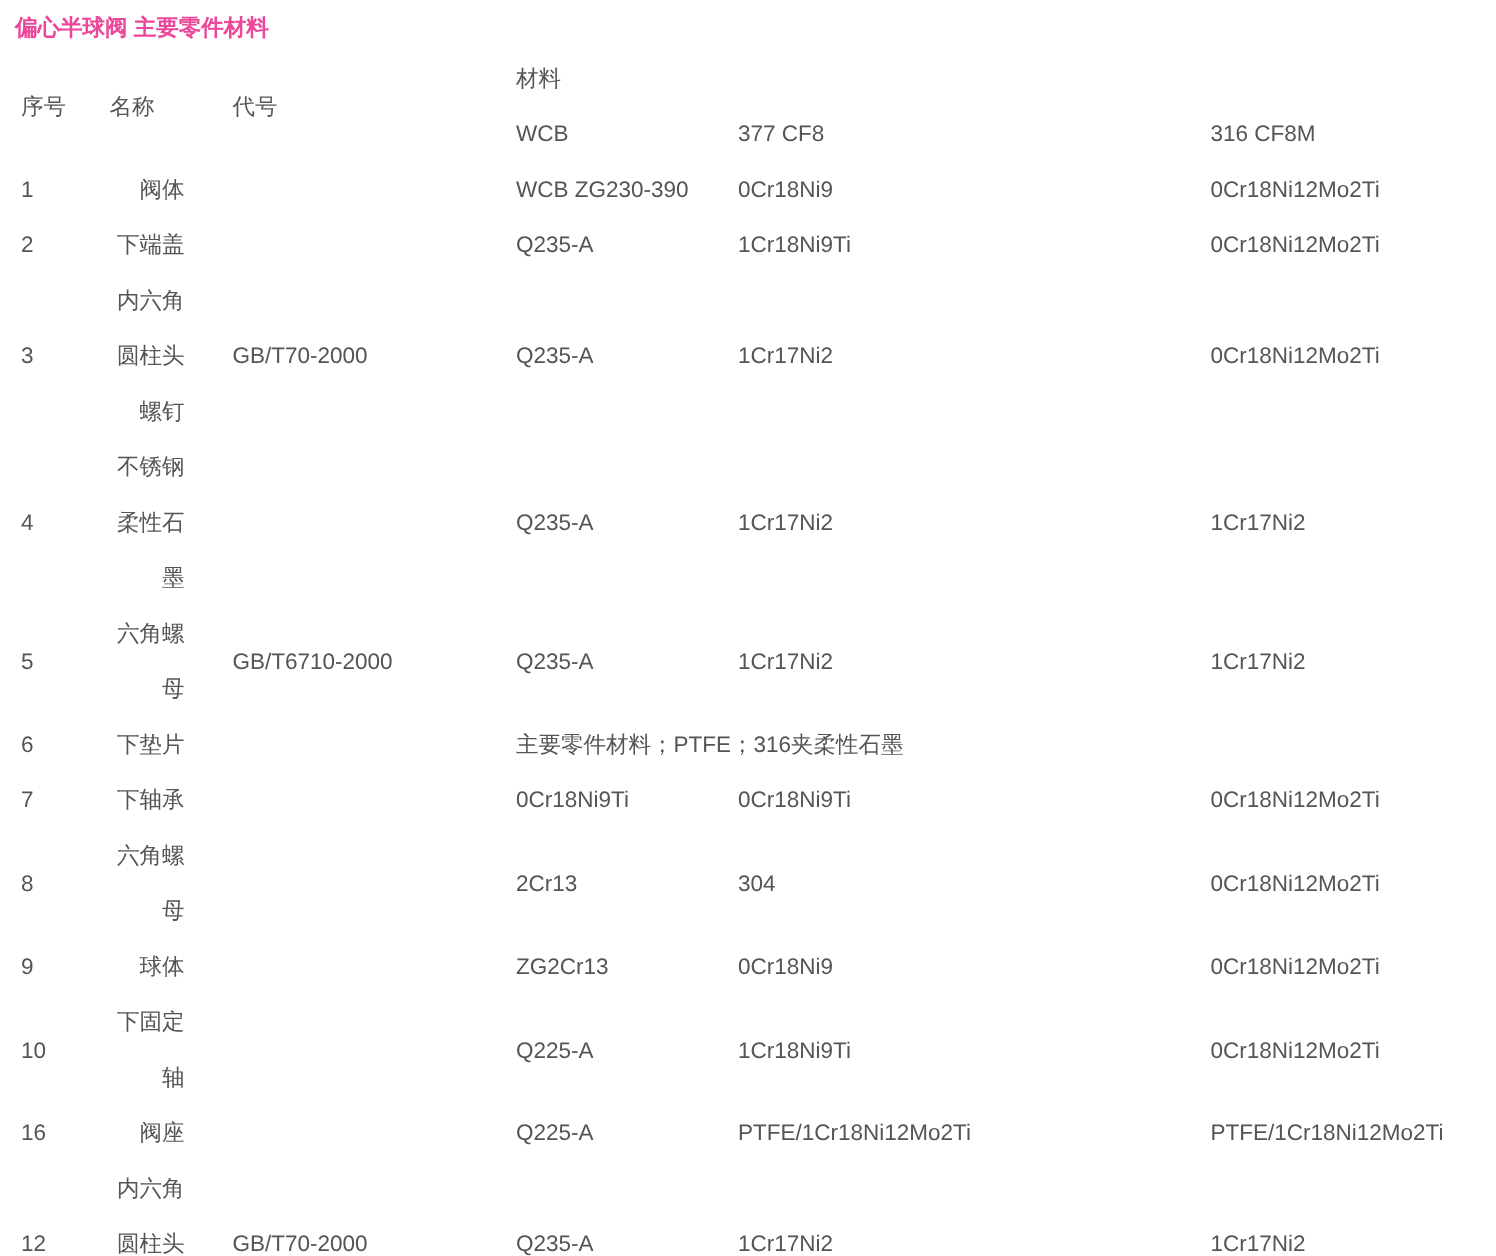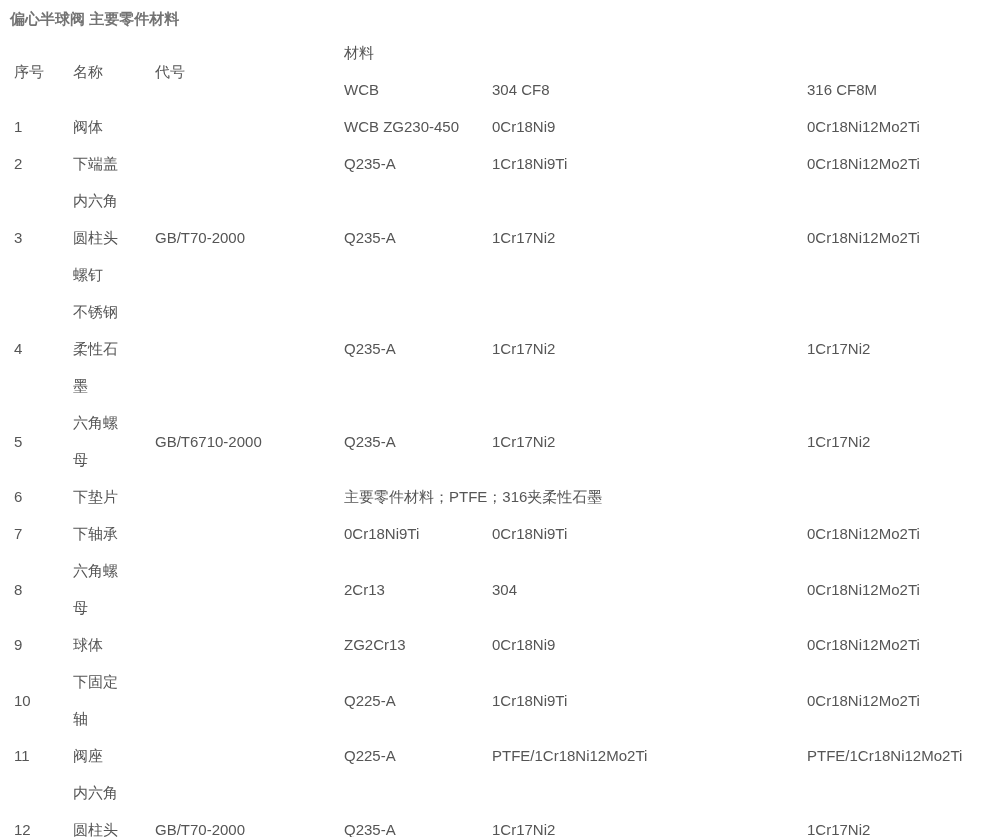--- a/index.html
+++ b/index.html
@@ -12,21 +12,21 @@
     height: 837px;
     overflow: hidden;
     font-family: "Liberation Sans", "DejaVu Sans", sans-serif;
     color: #555555;
   }
   .page-title {
     margin: 9px 0 0 10px;
     font-size: 15px;
     line-height: 20px;
     font-weight: bold;
-    color: #737373;
+    color: #ec4899;
   }
   table.parts {
     margin: 5px 0 0 14px;
     border-collapse: collapse;
     table-layout: fixed;
     width: 983px;
   }
   table.parts th,
   table.parts td {
     padding: 0;
@@ -42,20 +42,21 @@
   col.c-name { width: 82px; }
   col.c-code { width: 189px; }
   col.c-wcb  { width: 148px; }
   col.c-304  { width: 315px; }
   col.c-316  { width: 190px; }
   .namebox {
     width: 50px;
     white-space: normal;
     word-break: break-all;
     line-height: 37px;
+    text-align: right;
   }
 </style>
 </head>
 <body>
 
 <div class="page-title">偏心半球阀 主要零件材料</div>
 
 <table class="parts">
   <colgroup>
     <col class="c-no">
@@ -67,32 +68,32 @@
   </colgroup>
   <thead>
     <tr>
       <th rowspan="2">序号</th>
       <th rowspan="2">名称</th>
       <th rowspan="2">代号</th>
       <th colspan="3">材料</th>
     </tr>
     <tr>
       <th>WCB</th>
-      <th>304 CF8</th>
+      <th>377 CF8</th>
       <th>316 CF8M</th>
     </tr>
   </thead>
   <tbody>
     <tr>
       <td>1</td>
       <td>
           <div class="namebox">阀体</div>
         </td>
       <td></td>
-      <td>WCB ZG230-450</td>
+      <td>WCB ZG230-390</td>
       <td>0Cr18Ni9</td>
       <td>0Cr18Ni12Mo2Ti</td>
     </tr>
     <tr>
       <td>2</td>
       <td>
           <div class="namebox">下端盖</div>
         </td>
       <td></td>
       <td>Q235-A</td>
@@ -171,21 +172,21 @@
       <td>10</td>
       <td>
           <div class="namebox">下固定轴</div>
         </td>
       <td></td>
       <td>Q225-A</td>
       <td>1Cr18Ni9Ti</td>
       <td>0Cr18Ni12Mo2Ti</td>
     </tr>
     <tr>
-      <td>11</td>
+      <td>16</td>
       <td>
           <div class="namebox">阀座</div>
         </td>
       <td></td>
       <td>Q225-A</td>
       <td>PTFE/1Cr18Ni12Mo2Ti</td>
       <td>PTFE/1Cr18Ni12Mo2Ti</td>
     </tr>
     <tr>
       <td>12</td>

